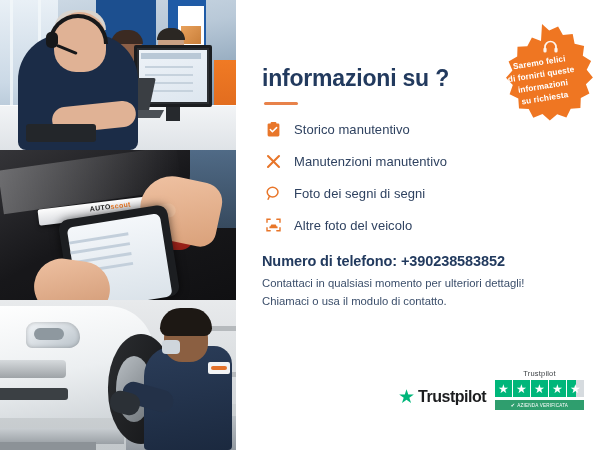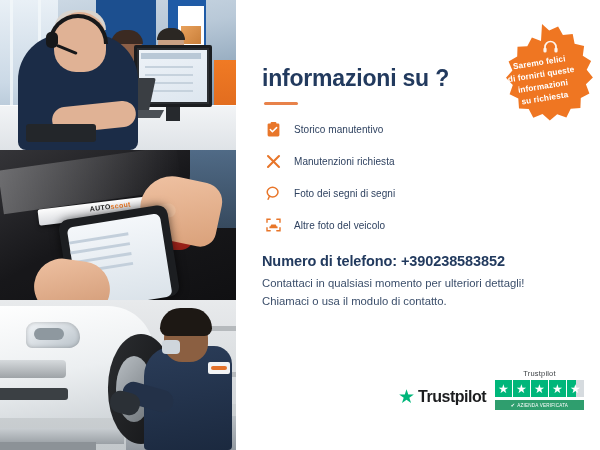--- a/index.html
+++ b/index.html
@@ -135,21 +135,21 @@
   
   .content { position:relative; flex:1; height:450px; background:#fff; padding:36px 22px 0 26px; }
 
   .headline { font-size:23px; line-height:1.22; font-weight:bold; color:#223a5e; letter-spacing:-.2px; max-width:215px; }
   .divider { width:34px; height:3px; background:#e8824a; margin:10px 0 14px 2px; border-radius:2px; }
 
   .feature-list { list-style:none; }
   .feature-row { display:flex; align-items:center; margin-bottom:12px; }
   .feat-icon { width:22px; height:20px; flex:0 0 22px; display:flex; align-items:center; justify-content:center;
     margin-right:10px; color:#e8762a; }
-  .feat-label { font-size:10px; color:#2f4260; letter-spacing:.05px; }
+  .feat-label { font-size:13px; color:#2f4260; letter-spacing:.05px; }
 
   .phone-line { margin-top:18px; font-size:14.5px; font-weight:bold; color:#223a5e; letter-spacing:-.1px; }
   .sub-line { font-size:11.3px; color:#3c4f6b; line-height:1.62; margin-top:5px; }
 
   
   .badge { position:absolute; right:6px; top:22px; width:104px; height:104px; }
   .badge svg { position:absolute; inset:0; }
   .badge .headset { position:absolute; left:50%; top:17px; transform:translateX(-50%); color:#fff; opacity:.92; }
   .badge .btext { position:absolute; left:0; top:34px; width:104px; text-align:center;
     transform:rotate(-9deg); color:#fff; font-size:8.3px; font-weight:bold; line-height:1.45; letter-spacing:.1px; }
@@ -302,21 +302,21 @@
         <span class="feat-label">Storico manutentivo</span>
       </li>
 
       <li class="feature-row">
         <span class="feat-icon">
           <svg width="15" height="15" viewBox="0 0 15 15">
             <path d="M2 2 L13 13 M13 2 L2 13" stroke="#e8762a" stroke-width="2.1" stroke-linecap="round"></path>
             <circle cx="7.5" cy="7.5" r="1.5" fill="#e8762a"></circle>
           </svg>
         </span>
-        <span class="feat-label">Manutenzioni richiesta</span>
+        <span class="feat-label">Manutenzioni manutentivo</span>
       </li>
 
       <li class="feature-row">
         <span class="feat-icon">
           <svg width="15" height="14" viewBox="0 0 15 14">
             <ellipse cx="6.6" cy="6.1" rx="5.4" ry="4.8" fill="none" stroke="#e8762a" stroke-width="1.5"></ellipse>
             <path d="M3.6 10 L2.1 13.2" stroke="#e8762a" stroke-width="1.5" stroke-linecap="round"></path>
           </svg>
         </span>
         <span class="feat-label">Foto dei segni di segni</span>

